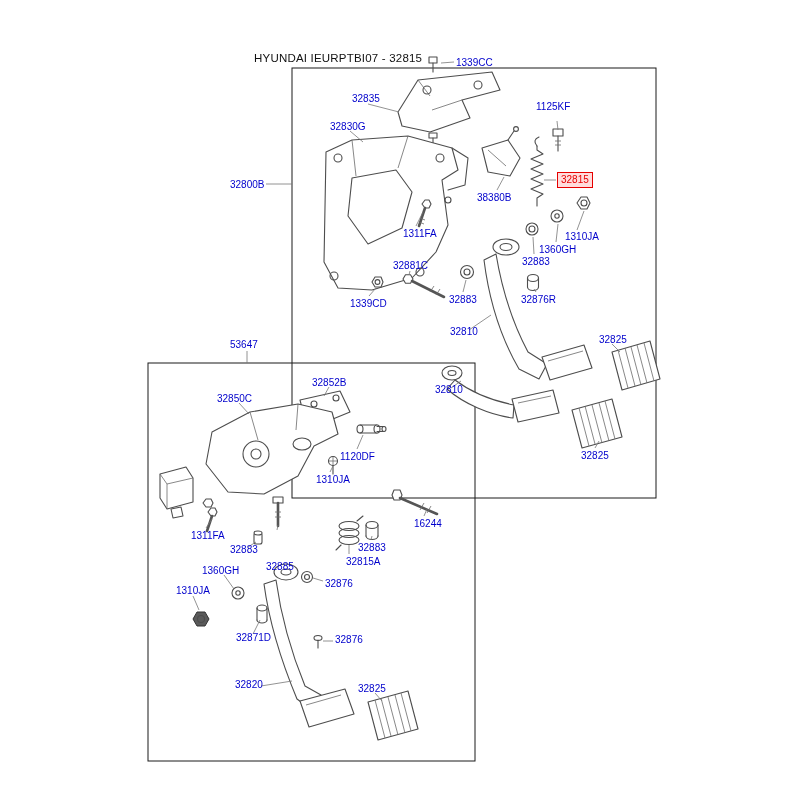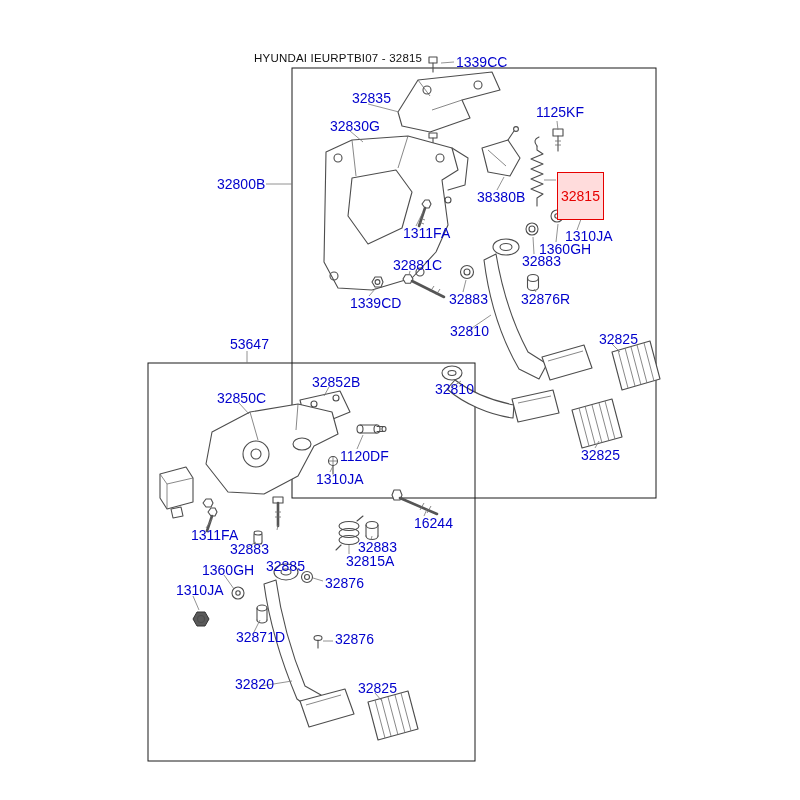--- a/index.html
+++ b/index.html
@@ -6,26 +6,26 @@
   .stage{
     position:relative;width:800px;height:780px;background:#ffffff;
     font-family:"Liberation Sans",sans-serif;overflow:hidden;
   }
   .stage svg{position:absolute;left:0;top:0;}
   .title{
     position:absolute;font-size:11.5px;color:#111;white-space:nowrap;
     letter-spacing:.2px;
   }
   .lbl{
-    position:absolute;font-size:14px;line-height:13px;color:#0000cc;
+    position:absolute;font-size:10px;line-height:13px;color:#0000cc;
     white-space:nowrap;cursor:pointer;
   }
   .lbl.hl{
     color:#e60000;border:1.5px solid #e60000;background:#ffdcdc;
-    padding:16px 3px;line-height:14px;
+    padding:0 3px;line-height:14px;
   }
   
   .frame{fill:none;stroke:#1a1a1a;stroke-width:1;}
   .part{fill:#ffffff;stroke:#4d4d4d;stroke-width:1.1;stroke-linejoin:round;}
   .part-open{fill:none;stroke:#4d4d4d;stroke-width:1.1;stroke-linejoin:round;stroke-linecap:round;}
   .thin{fill:none;stroke:#6a6a6a;stroke-width:.8;}
   .shaft{stroke:#555;stroke-width:2.6;stroke-linecap:round;fill:none;}
   .leader{stroke:#777;stroke-width:.8;}
   .dark{fill:#5a5a5a;stroke:#333;stroke-width:1;}
 </style>
@@ -331,22 +331,22 @@
       <line class="leader" x1="261" y1="686" x2="292" y2="681"></line>
       <line class="leader" x1="375" y1="693" x2="382" y2="701"></line>
     </g>
   </svg>
 
   <div class="title" style="left:254px;top:52px">HYUNDAI IEURPTBI07 - 32815</div>
 
   <div class="lbl" style="left:456px;top:56px">1339CC</div>
   <div class="lbl" style="left:352px;top:92px">32835</div>
   <div class="lbl" style="left:330px;top:120px">32830G</div>
-  <div class="lbl" style="left:536px;top:106px">1125KF</div>
-  <div class="lbl" style="left:217px;top:178px">32800B</div>
+  <div class="lbl" style="left:536px;top:100px">1125KF</div>
+  <div class="lbl" style="left:230px;top:178px">32800B</div>
   <div class="lbl" style="left:477px;top:191px">38380B</div>
   <div class="lbl hl" style="left:557px;top:172px">32815</div>
   <div class="lbl" style="left:403px;top:227px">1311FA</div>
   <div class="lbl" style="left:565px;top:230px">1310JA</div>
   <div class="lbl" style="left:539px;top:243px">1360GH</div>
   <div class="lbl" style="left:522px;top:255px">32883</div>
   <div class="lbl" style="left:393px;top:259px">32881C</div>
   <div class="lbl" style="left:449px;top:293px">32883</div>
   <div class="lbl" style="left:521px;top:293px">32876R</div>
   <div class="lbl" style="left:350px;top:297px">1339CD</div>

